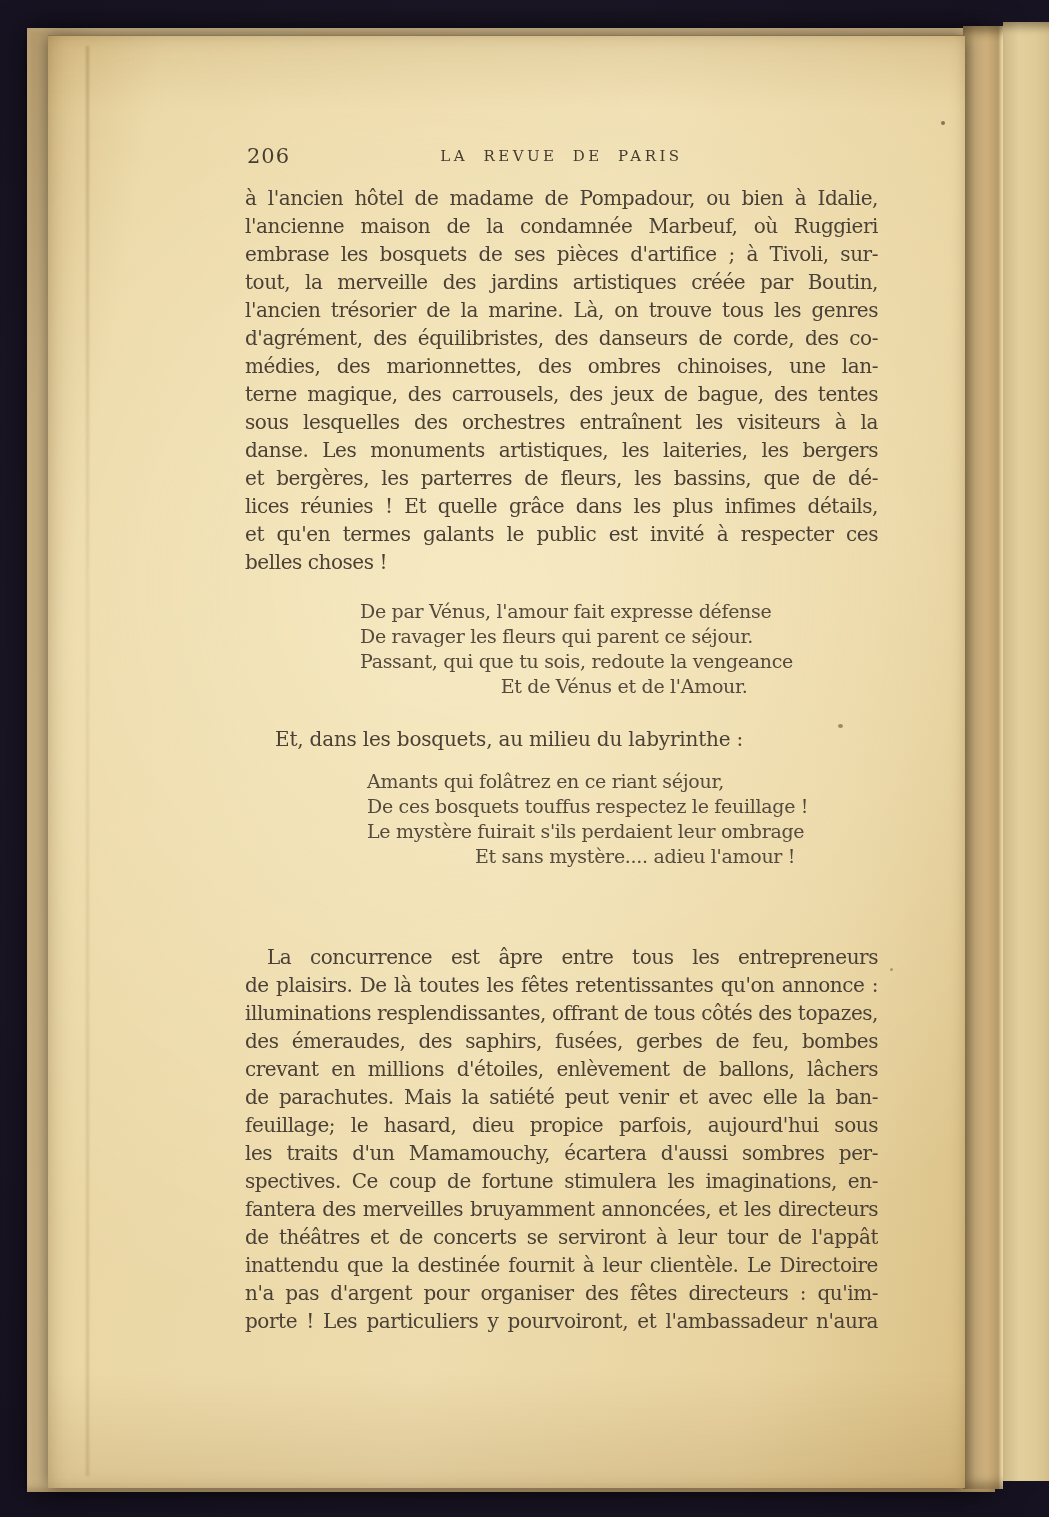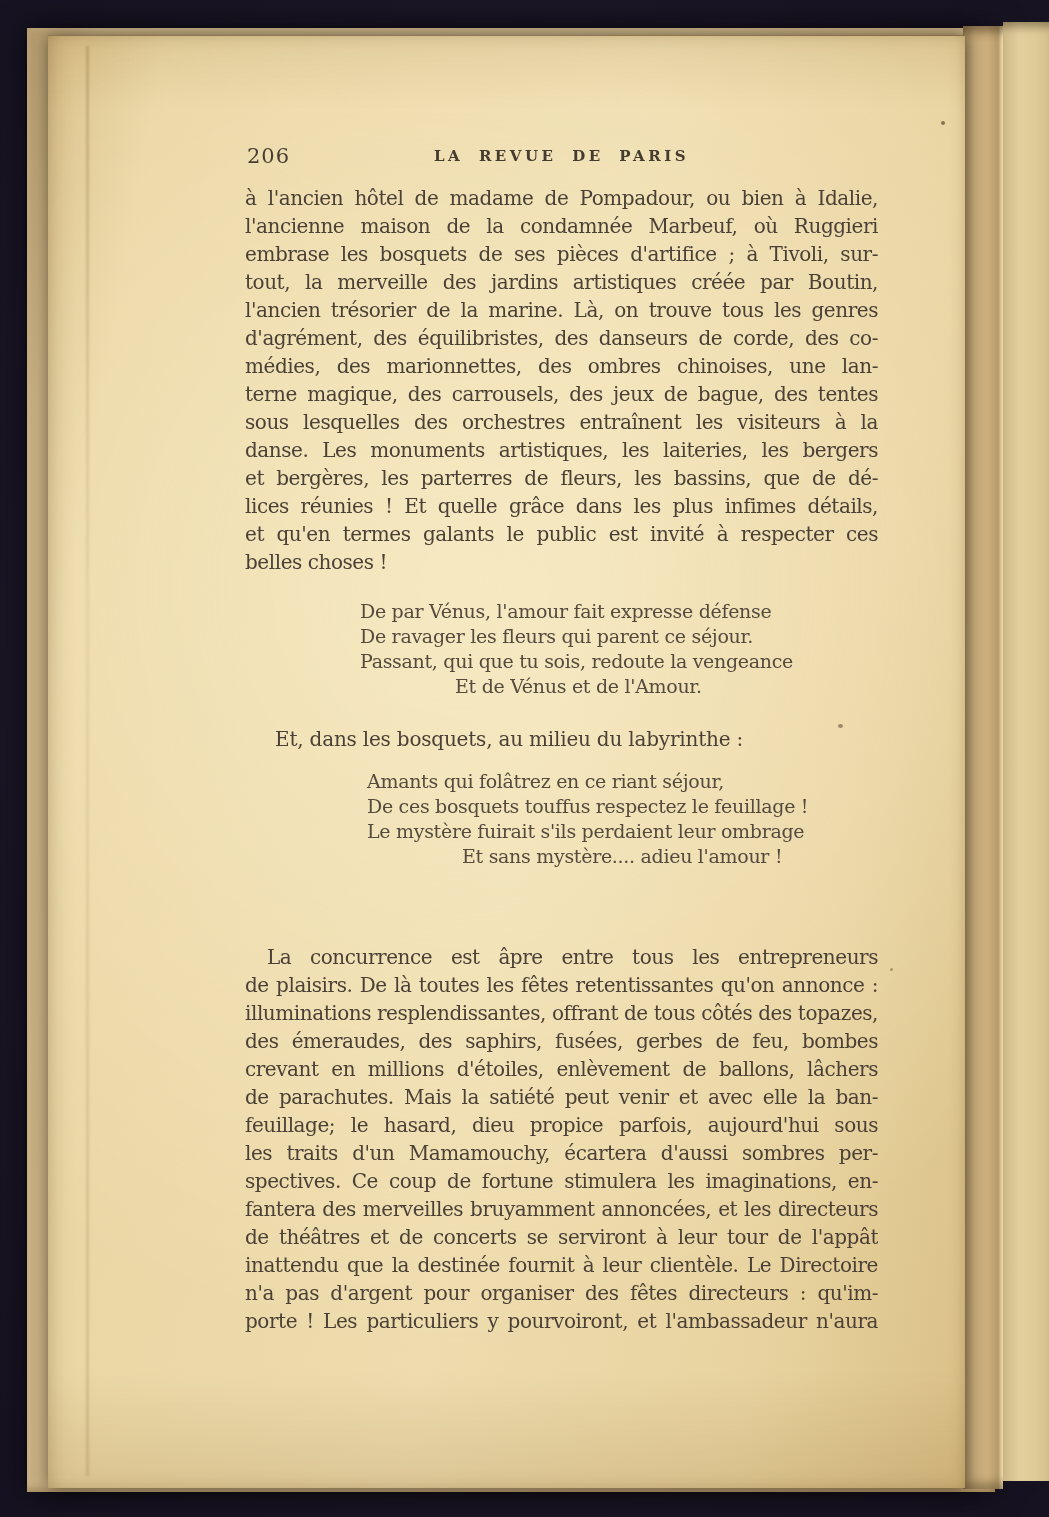--- a/index.html
+++ b/index.html
@@ -41,39 +41,39 @@
   }
   .crease{
     position:absolute;left:38px;top:10px;width:3px;height:1430px;
     background:linear-gradient(180deg, rgba(120,90,45,.28), rgba(120,90,45,.08) 40%, rgba(120,90,45,.2));
     filter:blur(1px);
   }
 
   
   .header-row{position:absolute;left:197px;top:106px;width:633px;height:28px;line-height:28px;}
   .page-number{position:absolute;left:2px;top:0;font-size:21px;letter-spacing:1px;color:#473e33;}
-  .journal-title{display:block;text-align:center;font-size:15px;font-weight:bold;letter-spacing:3.5px;word-spacing:7px;color:#453c30;}
+  .journal-title{display:block;text-align:center;font-size:15px;font-weight:normal;letter-spacing:3.5px;word-spacing:7px;color:#453c30;}
 
   .body-block{position:absolute;left:197px;width:633px;font-size:20px;letter-spacing:-0.45px;}
   .jline{
     height:28px;line-height:28px;overflow:hidden;
     text-align:justify;-moz-text-align-last:justify;text-align-last:justify;
   }
   .para1{top:148px;}
   .para2{top:907px;}
   .para2 .jline:first-child{text-indent:22px;}
   .last-line{position:absolute;left:197px;top:512px;width:633px;height:28px;line-height:28px;font-size:20px;letter-spacing:-0.45px;}
 
   .interlude{position:absolute;left:197px;top:689px;width:680px;height:28px;line-height:28px;font-size:20px;letter-spacing:-0.2px;padding-left:0;text-indent:30px;}
 
   .poem{position:absolute;font-size:19px;letter-spacing:-0.3px;color:#544a3e;}
   .poem .pline{line-height:25px;white-space:nowrap;}
   .poem1{top:563px;left:312px;}
   .poem2{top:733px;left:319px;}
-  .poem .pline:last-child{margin-left:95px;}
+  .poem .pline:last-child{margin-left:95px;text-align:center;}
 
   
   .speck{position:absolute;border-radius:50%;background:rgba(90,70,40,.55);}
   .speck.s1{left:790px;top:688px;width:5px;height:4px;}
   .speck.s2{left:893px;top:85px;width:4px;height:4px;background:rgba(70,55,30,.6);}
   .speck.s3{left:842px;top:932px;width:3px;height:3px;background:rgba(100,80,45,.45);}
 </style>
 </head>
 <body>
 

